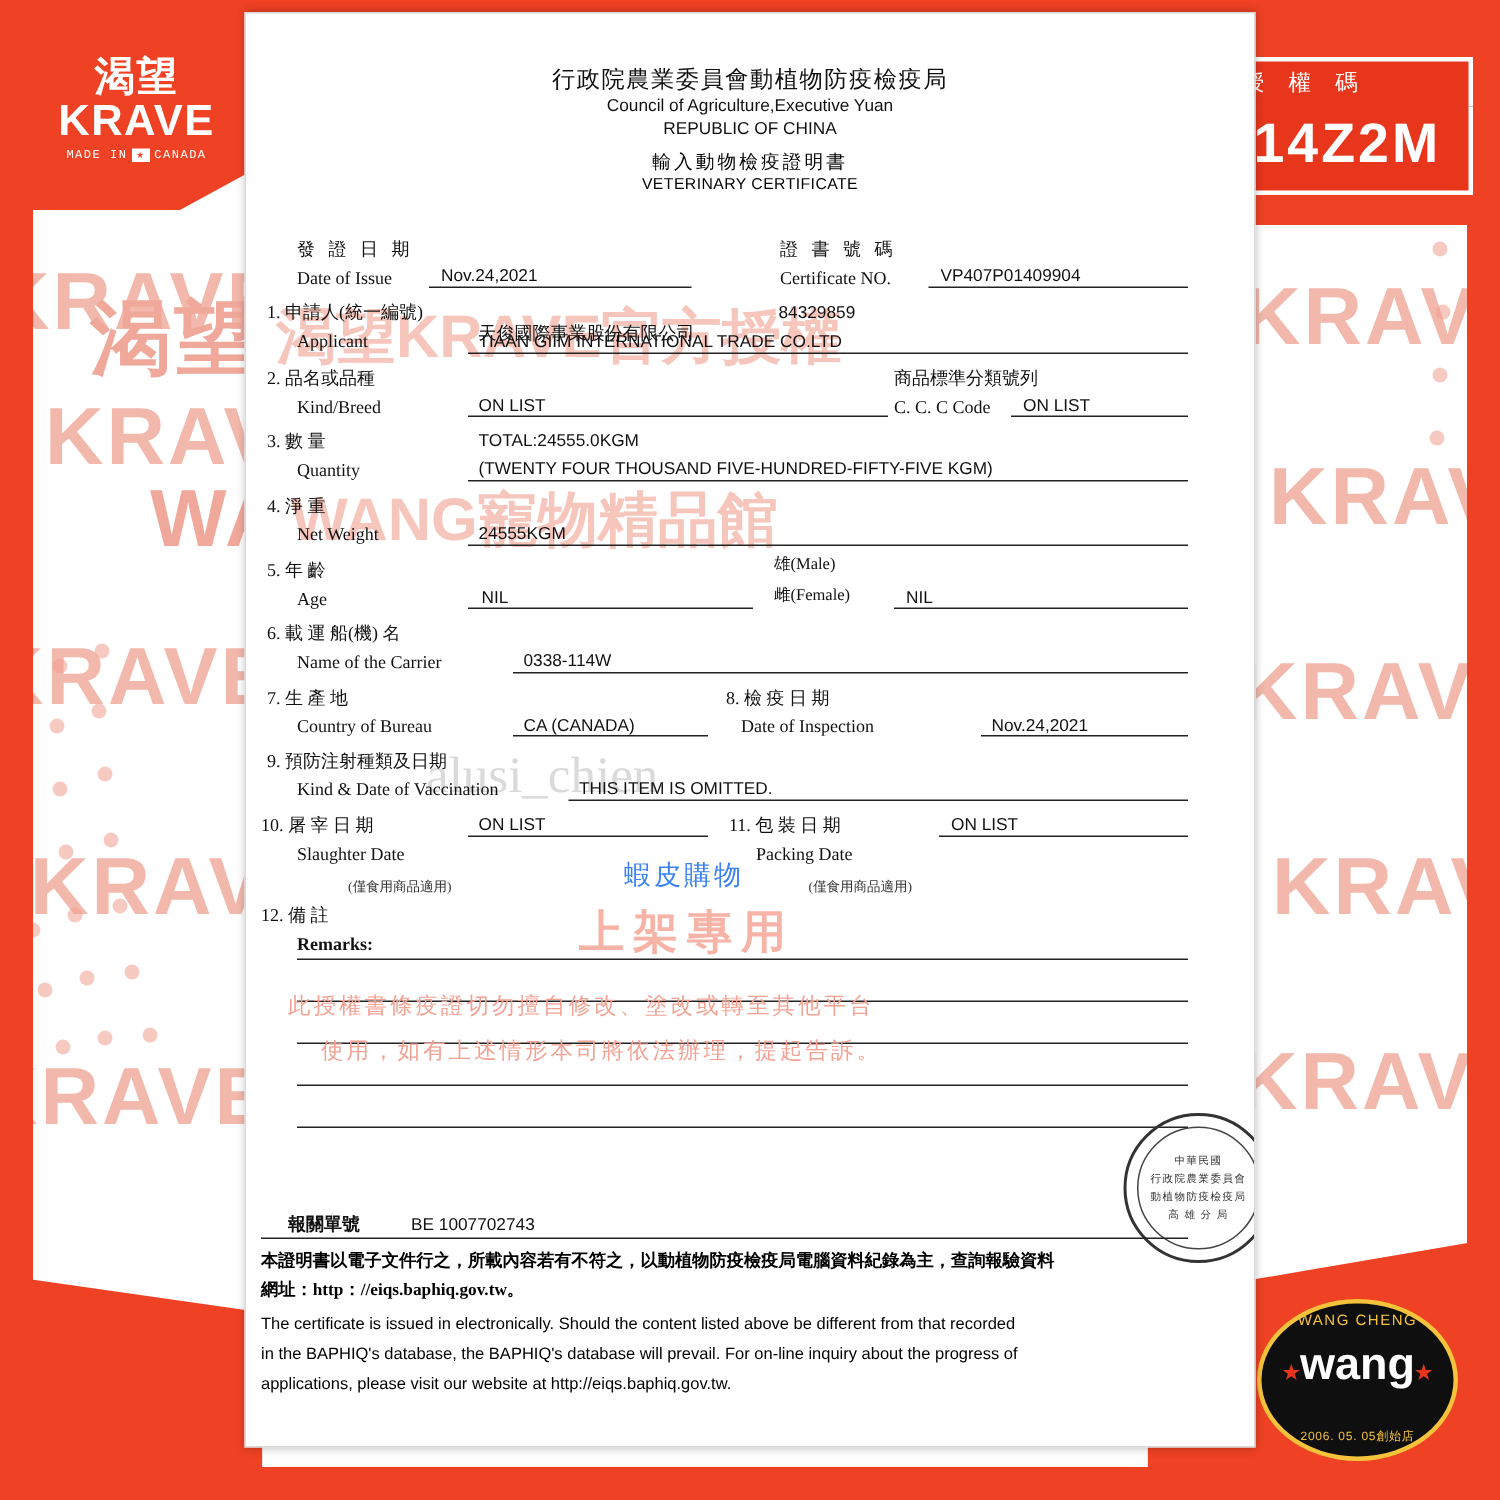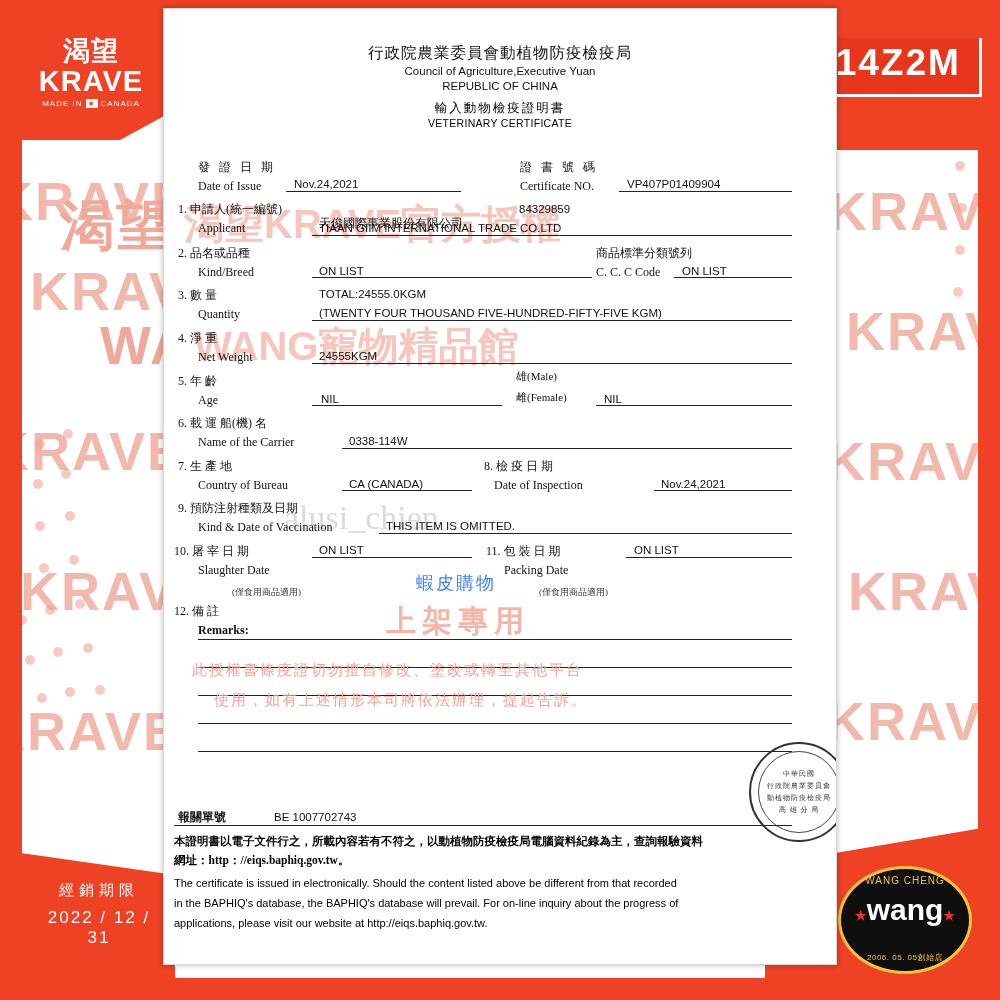--- a/index.html
+++ b/index.html
@@ -87,21 +87,21 @@
     font-family:"Liberation Sans", sans-serif;
     border:3px solid #fff;border-top:none;box-sizing:border-box;}
 
   
   #krave{position:absolute;left:26px;top:36px;width:130px;text-align:center;color:#fff;}
   #krave .cn{font-size:27px;font-weight:bold;letter-spacing:1px;line-height:30px;
      font-family:"Liberation Sans", sans-serif;}
   #krave .en{font-size:29px;font-weight:bold;letter-spacing:1px;line-height:30px;
      font-family:"Liberation Sans", sans-serif;}
   #krave .sub{font-size:8px;letter-spacing:1px;margin-top:3px;
-     font-family:Liberation Sans, sans-serif;display:flex;align-items:center;justify-content:center;gap:3px;}
+     font-family:Liberation Mono, monospace;display:flex;align-items:center;justify-content:center;gap:3px;}
   .maple{display:inline-block;width:12px;height:9px;background:#fff;color:#ef4123;
      font-size:8px;line-height:9px;text-align:center;}
 
   
   #period{position:absolute;left:34px;bottom:52px;color:#fff;text-align:center;width:130px;}
   #period .t{font-size:15px;letter-spacing:5px;font-family:"Liberation Sans", sans-serif;}
   #period .d{font-size:17px;letter-spacing:2px;margin-top:8px;font-family:"Liberation Sans", sans-serif;}
 
   
   #wang{position:absolute;right:28px;bottom:26px;width:134px;height:108px;}
@@ -196,26 +196,23 @@
   <div id="krave">
     <div class="cn">渴望</div>
     <div class="en">KRAVE</div>
     <div class="sub">
       <span>MADE IN</span>
       <span class="maple">★</span>
       <span>CANADA</span>
     </div>
   </div>
 
-  <div id="period">
-    <div class="t">經銷期限</div>
-    <div class="d">2022 / 12 / 31</div>
-  </div>
 
   <div id="authbox">
+    <div class="title">授 權 碼</div>
     <div class="code">PO14Z2M</div>
   </div>
 
   <div id="wang">
     <div class="ring"></div>
     <div class="tp">WANG CHENG</div>
     <div class="mid">
       <span class="star">★</span><span>wang</span><span class="star">★</span>
     </div>
     <div class="bt">2006. 05. 05創始店</div>
@@ -332,21 +329,21 @@
         <div class="ring"></div>
         <div class="ring2"></div>
         <div class="txt">
           <span>中華民國</span>
           <span>行政院農業委員會</span>
           <span>動植物防疫檢疫局</span>
           <span>高 雄 分 局</span>
         </div>
       </div>
 
-      <div class="row" style="left:14px;top:798px;"><span class="lbl-en" style="font-weight:bold;">報關單號</span></div>
+      <div class="row" style="left:28px;top:798px;"><span class="lbl-en" style="font-weight:bold;">報關單號</span></div>
       <div class="row" style="left:110px;top:798px;"><span class="val">BE 1007702743</span></div>
       <div class="uline" style="left:10px;top:816px;width:618px;"></div>
 
       <div class="row" style="left:10px;top:822px;"><span style="font-size:11.5px;font-weight:bold;">本證明書以電子文件行之，所載內容若有不符之，以動植物防疫檢疫局電腦資料紀錄為主，查詢報驗資料</span></div>
       <div class="row" style="left:10px;top:841px;"><span style="font-size:11.5px;font-weight:bold;">網址：http：//eiqs.baphiq.gov.tw。</span></div>
       <div class="row" style="left:10px;top:884px;"><span style="font-family:'Liberation Sans',sans-serif;font-size:11px;">in the BAPHIQ's database, the BAPHIQ's database will prevail. For on-line inquiry about the progress of</span></div>
       <div class="row" style="left:10px;top:864px;"><span style="font-family:'Liberation Sans',sans-serif;font-size:11px;">The certificate is issued in electronically. Should the content listed above be different from that recorded</span></div>
       <div class="row" style="left:10px;top:904px;"><span style="font-family:'Liberation Sans',sans-serif;font-size:11px;">applications, please visit our website at http://eiqs.baphiq.gov.tw.</span></div>
 
     </div>

